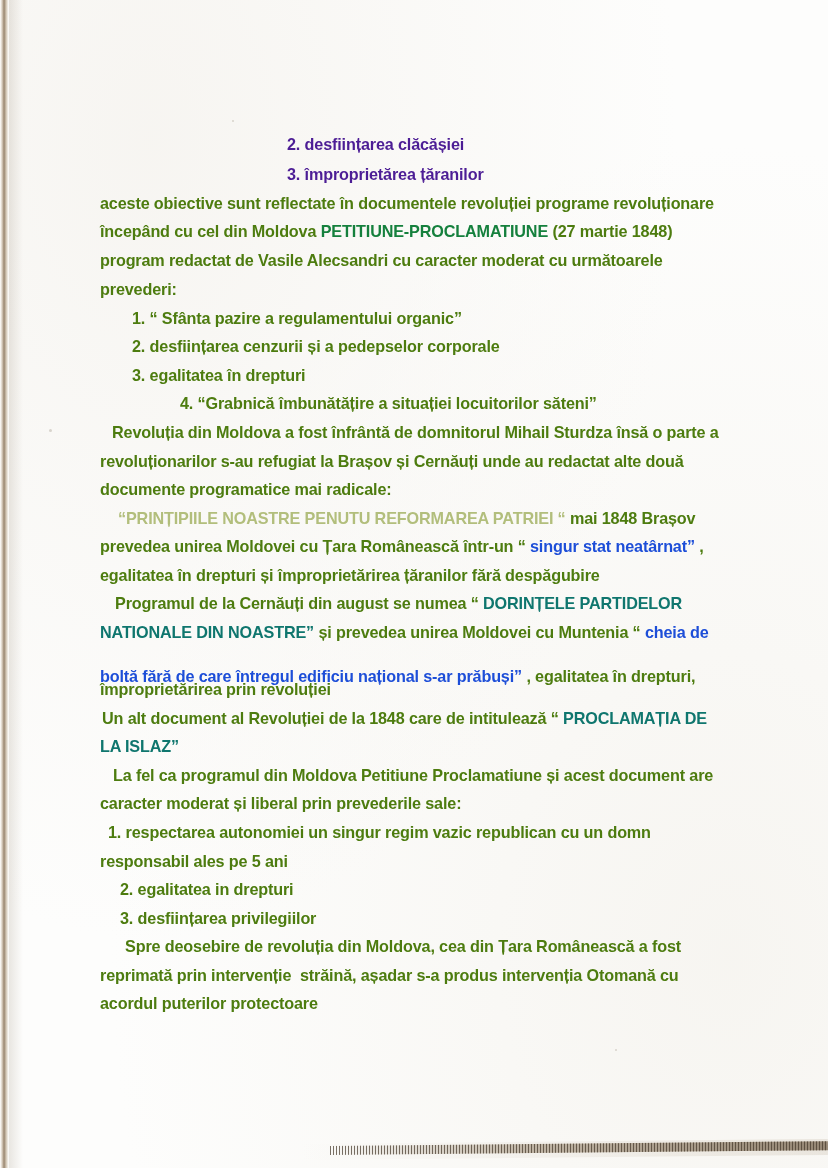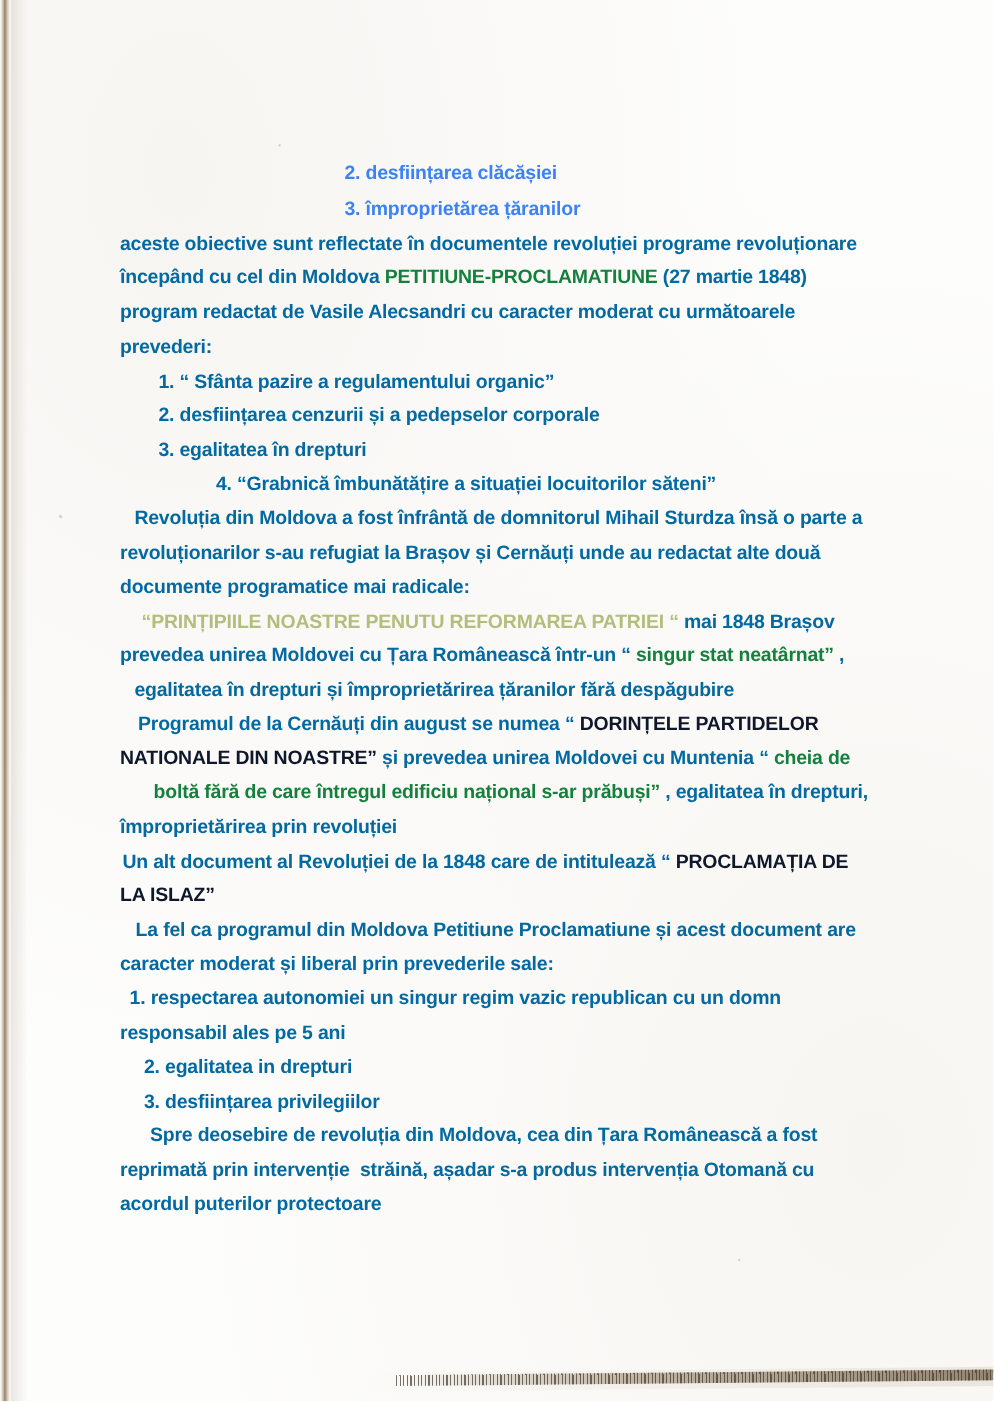--- a/index.html
+++ b/index.html
@@ -104,26 +104,26 @@
     white-space: pre;
     font-weight: bold;
     font-size: 16.2px;
     letter-spacing: -0.15px;
     color: #2b2b2b;
     font-family: "Liberation Sans", sans-serif;
     line-height: 1;
     text-rendering: optimizeLegibility;
   }
 
-  .c-pink    { color: #3b82f6; }
+  .c-pink    { color: #4c1d95; }
   .c-rose    { color: #15803d; }
-  .c-salmon  { color: #0f172a; }
+  .c-salmon  { color: #0f766e; }
   .c-green   { color: #b2be7c; }
-  .c-blue    { color: #15803d; }
-  .c-dark    { color: #0369a1; }
+  .c-blue    { color: #1d4ed8; }
+  .c-dark    { color: #4d7c0f; }
 
   .seg { white-space: pre; }
 </style>
 </head>
 <body>
 
 <div id="page">
 
   <div id="paper-tint"></div>
 
@@ -141,24 +141,24 @@
       <div class="line" style="left: 100px; top: 281px;"><span class="seg c-dark">prevederi:</span></div>
       <div class="line" style="left: 132px; top: 310px;"><span class="seg c-dark">1. “ Sfânta pazire a regulamentului organic”</span></div>
       <div class="line" style="left: 132px; top: 338px;"><span class="seg c-dark">2. desființarea cenzurii și a pedepselor corporale</span></div>
       <div class="line" style="left: 132px; top: 367px;"><span class="seg c-dark">3. egalitatea în drepturi</span></div>
       <div class="line" style="left: 132px; top: 395px; margin-left: 48px;"><span class="seg c-dark">4. “Grabnică îmbunătățire a situației locuitorilor săteni”</span></div>
       <div class="line" style="left: 112px; top: 424px;"><span class="seg c-dark">Revoluția din Moldova a fost înfrântă de domnitorul Mihail Sturdza însă o parte a</span></div>
       <div class="line" style="left: 100px; top: 453px;"><span class="seg c-dark">revoluționarilor s-au refugiat la Brașov și Cernăuți unde au redactat alte două</span></div>
       <div class="line" style="left: 100px; top: 481px;"><span class="seg c-dark">documente programatice mai radicale:</span></div>
       <div class="line" style="left: 118px; top: 510px;"><span class="seg c-green">“PRINȚIPIILE NOASTRE PENUTU REFORMAREA PATRIEI “</span><span class="seg c-dark"> mai 1848 Brașov</span></div>
       <div class="line" style="left: 100px; top: 538px;"><span class="seg c-dark">prevedea unirea Moldovei cu Țara Românească într-un “ </span><span class="seg c-blue">singur stat neatârnat”</span><span class="seg c-dark"> ,</span></div>
-      <div class="line" style="left: 100px; top: 567px; margin-left: 12px;"><span class="seg c-dark">egalitatea în drepturi și împroprietărirea țăranilor fără despăgubire</span></div>
+      <div class="line" style="left: 100px; top: 567px;"><span class="seg c-dark">egalitatea în drepturi și împroprietărirea țăranilor fără despăgubire</span></div>
       <div class="line" style="left: 115px; top: 595px;"><span class="seg c-dark">Programul de la Cernăuți din august se numea “ </span><span class="seg c-salmon">DORINȚELE PARTIDELOR</span></div>
       <div class="line" style="left: 100px; top: 624px;"><span class="seg c-salmon">NATIONALE DIN NOASTRE”</span><span class="seg c-dark"> și prevedea unirea Moldovei cu Muntenia “ </span><span class="seg c-blue">cheia de</span></div>
-      <div class="line" style="left: 100px; top: 652px; margin-left: 28px;"><span class="seg c-blue">boltă fără de care întregul edificiu național s-ar prăbuși”</span><span class="seg c-dark"> , egalitatea în drepturi,</span></div>
+      <div class="line" style="left: 100px; top: 668px;"><span class="seg c-blue">boltă fără de care întregul edificiu național s-ar prăbuși”</span><span class="seg c-dark"> , egalitatea în drepturi,</span></div>
       <div class="line" style="left: 100px; top: 681px;"><span class="seg c-dark">împroprietărirea prin revoluției</span></div>
       <div class="line" style="left: 102px; top: 710px;"><span class="seg c-dark">Un alt document al Revoluției de la 1848 care de intitulează “ </span><span class="seg c-salmon">PROCLAMAȚIA DE</span></div>
       <div class="line" style="left: 100px; top: 738px;"><span class="seg c-salmon">LA ISLAZ”</span></div>
       <div class="line" style="left: 113px; top: 767px;"><span class="seg c-dark">La fel ca programul din Moldova Petitiune Proclamatiune și acest document are</span></div>
       <div class="line" style="left: 100px; top: 795px;"><span class="seg c-dark">caracter moderat și liberal prin prevederile sale:</span></div>
       <div class="line" style="left: 108px; top: 824px;"><span class="seg c-dark">1. respectarea autonomiei un singur regim vazic republican cu un domn</span></div>
       <div class="line" style="left: 100px; top: 853px;"><span class="seg c-dark">responsabil ales pe 5 ani</span></div>
       <div class="line" style="left: 120px; top: 881px;"><span class="seg c-dark">2. egalitatea in drepturi</span></div>
       <div class="line" style="left: 120px; top: 910px;"><span class="seg c-dark">3. desființarea privilegiilor</span></div>
       <div class="line" style="left: 100px; top: 938px; margin-left: 25px;"><span class="seg c-dark">Spre deosebire de revoluția din Moldova, cea din Țara Românească a fost</span></div>

